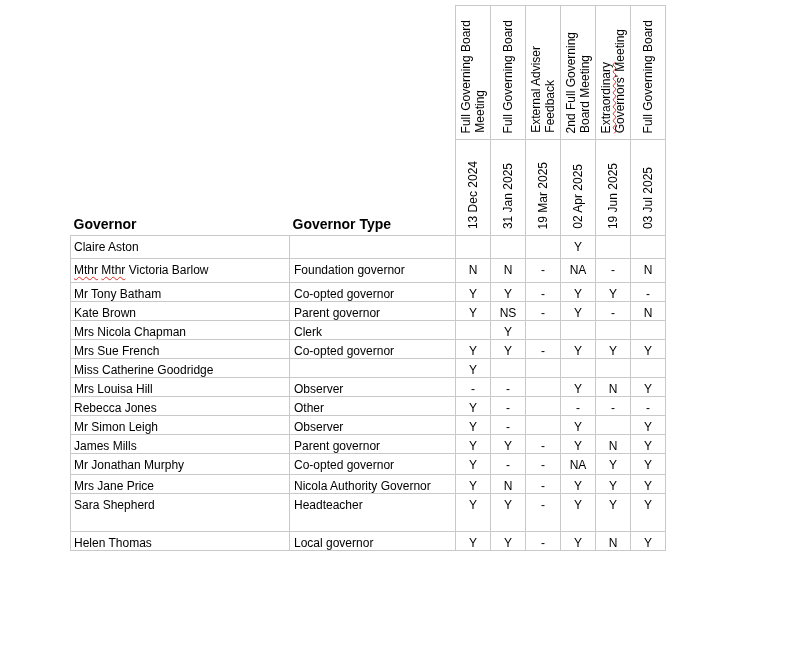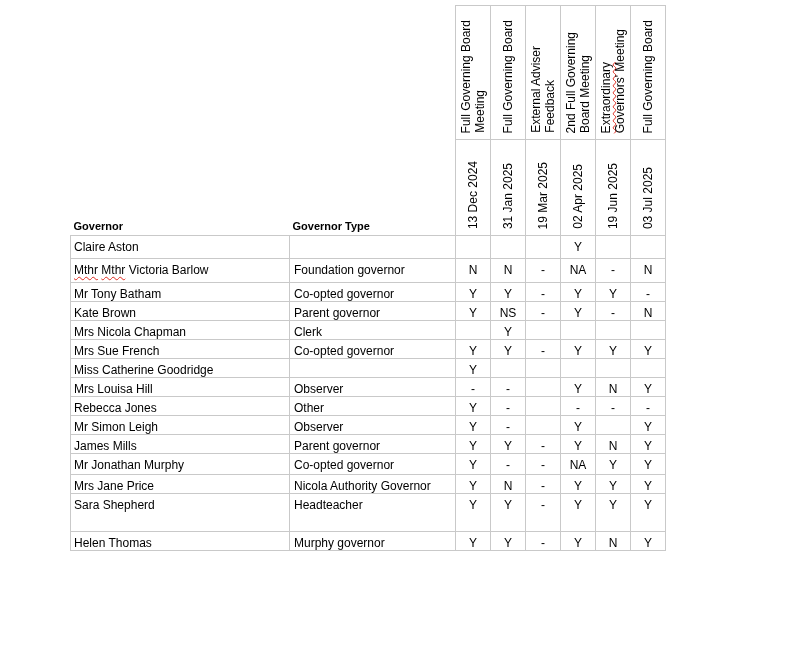--- a/index.html
+++ b/index.html
@@ -31,21 +31,21 @@
   tr.r-dates{height:96px;}
   td{font-size:12px;vertical-align:top;overflow:hidden;}
 
   td.blankhead{border:none;}
   td.lbl{
     border:none;
     border-bottom:1px solid var(--grid);
     font-weight:bold;
     vertical-align:bottom;
     padding:0 0 3px 3px;
-    font-size:11px;
+    font-size:14px;
   }
   td.mt, td.dt{
     border:1px solid var(--grid);
     text-align:center;
     vertical-align:bottom;
     padding:2px 0 3px 0;
   }
   .vtext{
     display:inline-block;
     writing-mode:vertical-rl;
@@ -259,21 +259,21 @@
         <td class="gtype">Headteacher</td>
         <td class="att">Y</td>
         <td class="att">Y</td>
         <td class="att">-</td>
         <td class="att">Y</td>
         <td class="att">Y</td>
         <td class="att">Y</td>
       </tr>
       <tr>
         <td class="gname">Helen Thomas</td>
-        <td class="gtype">Murphy governor</td>
+        <td class="gtype">Local governor</td>
         <td class="att">Y</td>
         <td class="att">Y</td>
         <td class="att">-</td>
         <td class="att">Y</td>
         <td class="att">N</td>
         <td class="att">Y</td>
       </tr>
     </tbody>
 </table>
 

